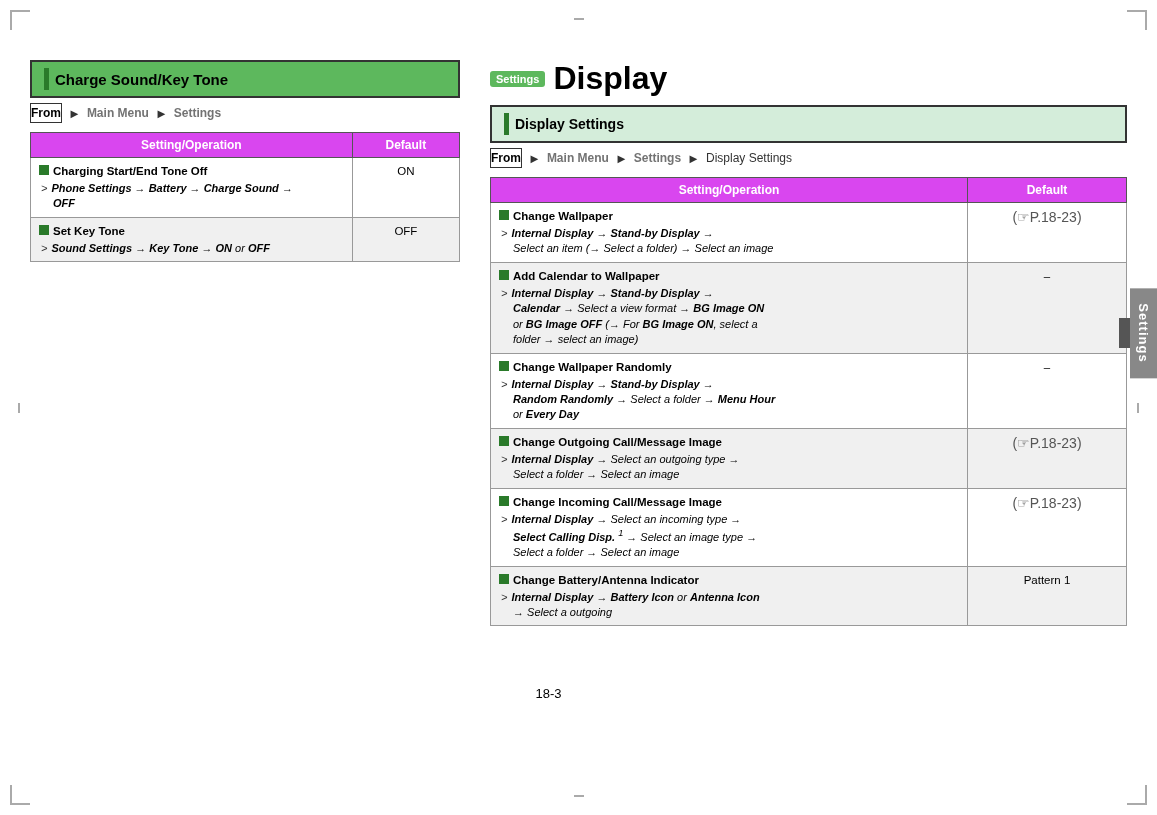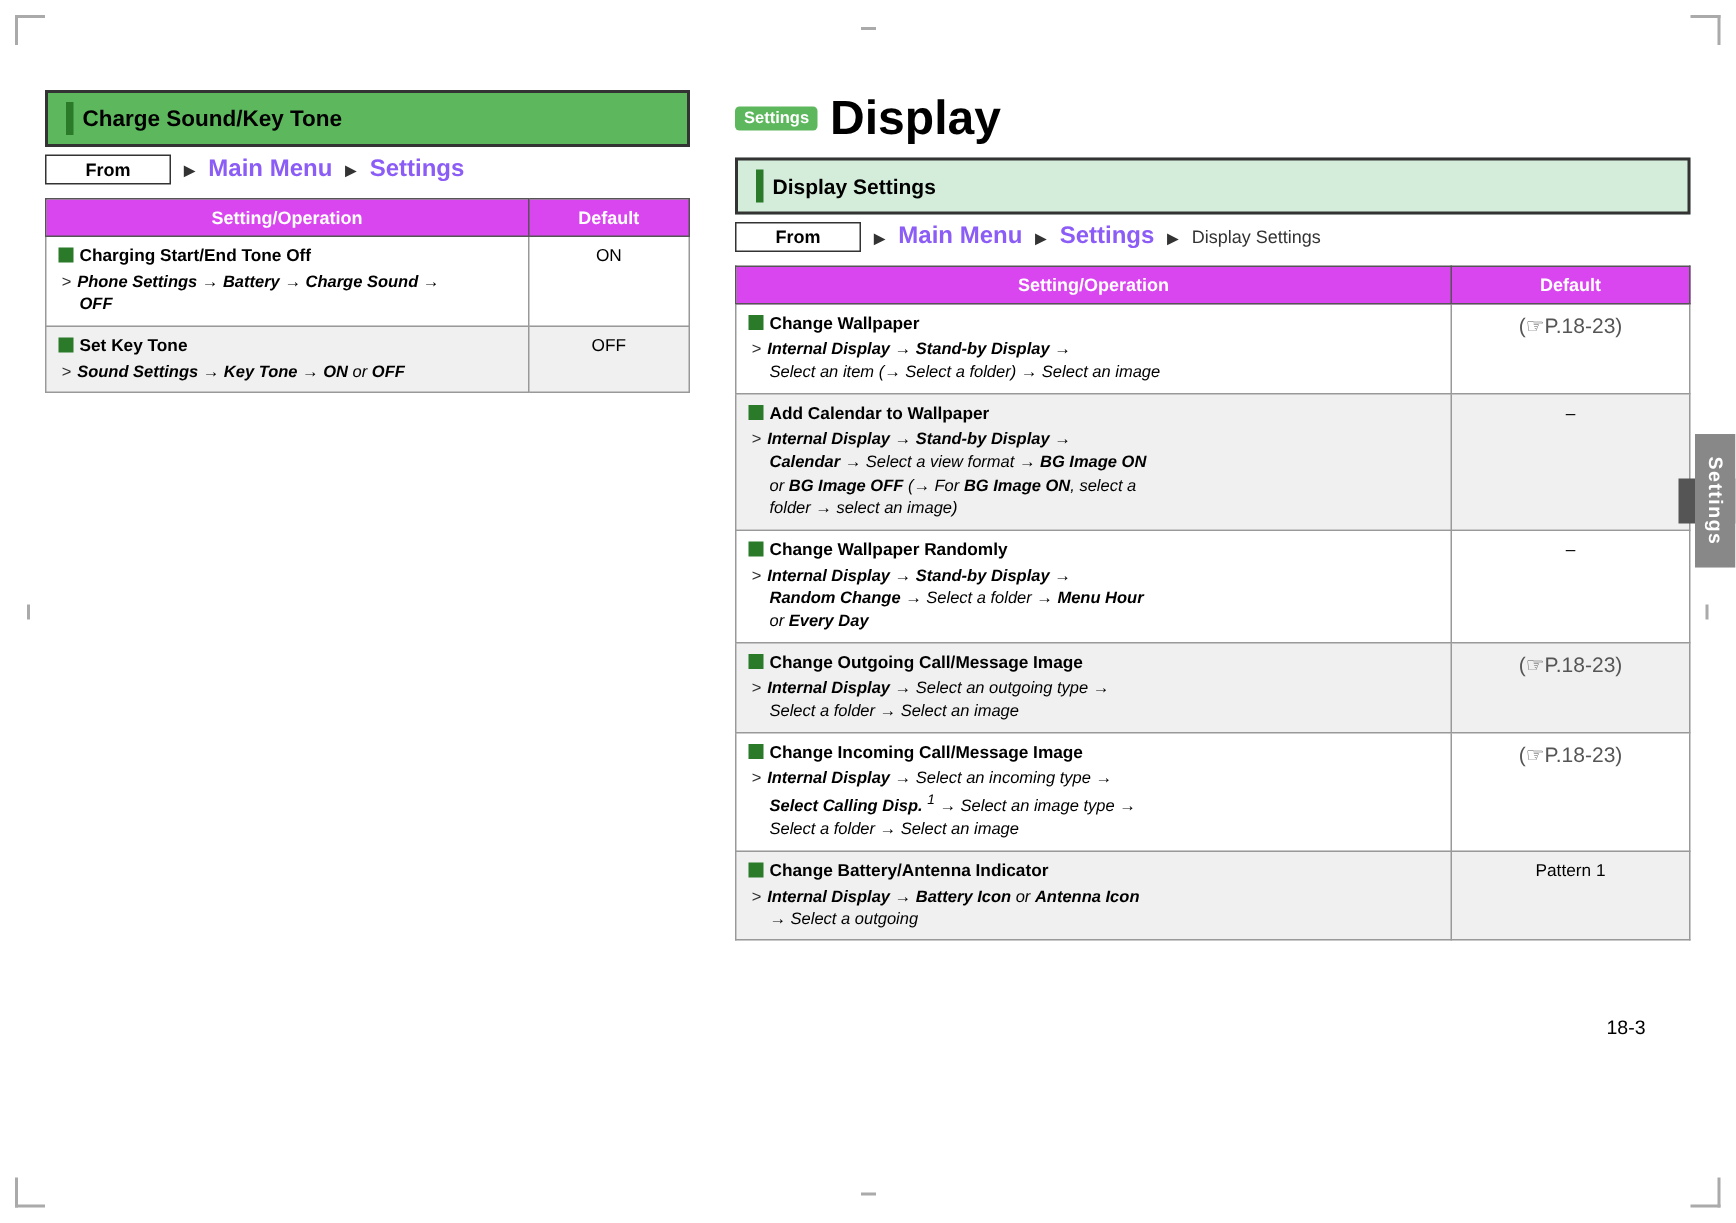--- a/index.html
+++ b/index.html
@@ -98,34 +98,34 @@
     .from-bar {
       display: flex;
       align-items: center;
       gap: 6px;
       padding: 5px 0;
       margin-bottom: 4px;
     }
 
     .from-box {
       border: 1.5px solid #333;
-      padding: 2px 26px;
+      padding: 2px 0;
       font-size: 12px;
       font-weight: bold;
     }
 
     .from-bar .arrow {
       font-size: 13px;
       color: #333;
     }
 
     .from-bar .nav-link {
-      color: #8b5cf6;
-      font-weight: bold;
-      font-size: 16px;
+      color: #737373;
+      font-weight: bold;
+      font-size: 12px;
     }
 
     .from-bar .nav-plain {
       font-size: 12px;
       color: #333;
     }
 
     
     .settings-table {
       width: 100%;
@@ -228,24 +228,24 @@
       background: #888;
       color: #fff;
       font-size: 14px;
       font-weight: bold;
       padding: 4px 8px;
       min-width: 32px;
       text-align: center;
     }
 
     .page-bottom-number {
-      text-align: right;
+      text-align: center;
       padding-right: 60px;
       font-size: 13px;
-      margin-top: 10px;
+      margin-top: 20px;
     }
 
     .ref-text {
       font-size: 14px;
       color: #555;
     }
 
     .em-dash { font-style: normal; }
 
     
@@ -445,21 +445,21 @@
         <tr>
           <td>
             <div class="item-title">
               <span class="square-icon"></span>
               <span>Change Wallpaper Randomly</span>
             </div>
             <div class="item-sub">
               <span class="arrow-right">&gt;</span>
               <span class="item-sub-text"><span class="bold-text">Internal Display</span> → <span class="bold-text">Stand-by Display</span> →</span>
             </div>
-            <div class="item-cont"><span class="bold-text"><em>Random Change</em></span> → Select a folder → <span class="bold-text"><em>Menu Hour</em></span></div>
+            <div class="item-cont"><span class="bold-text"><em>Random Randomly</em></span> → Select a folder → <span class="bold-text"><em>Menu Hour</em></span></div>
             <div class="item-cont">or <span class="bold-text"><em>Every Day</em></span></div>
           </td>
           <td class="col-default"><span class="em-dash">–</span></td>
         </tr>
 
         <tr>
           <td>
             <div class="item-title">
               <span class="square-icon"></span>
               <span>Change Outgoing Call/Message Image</span>

